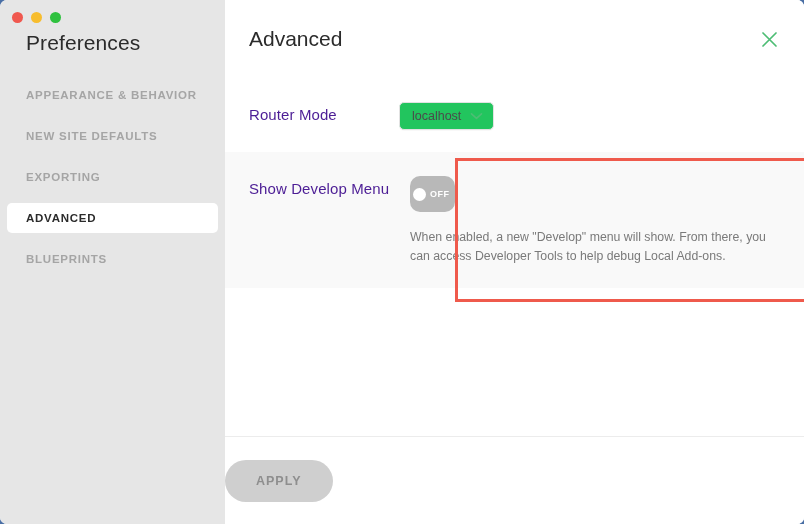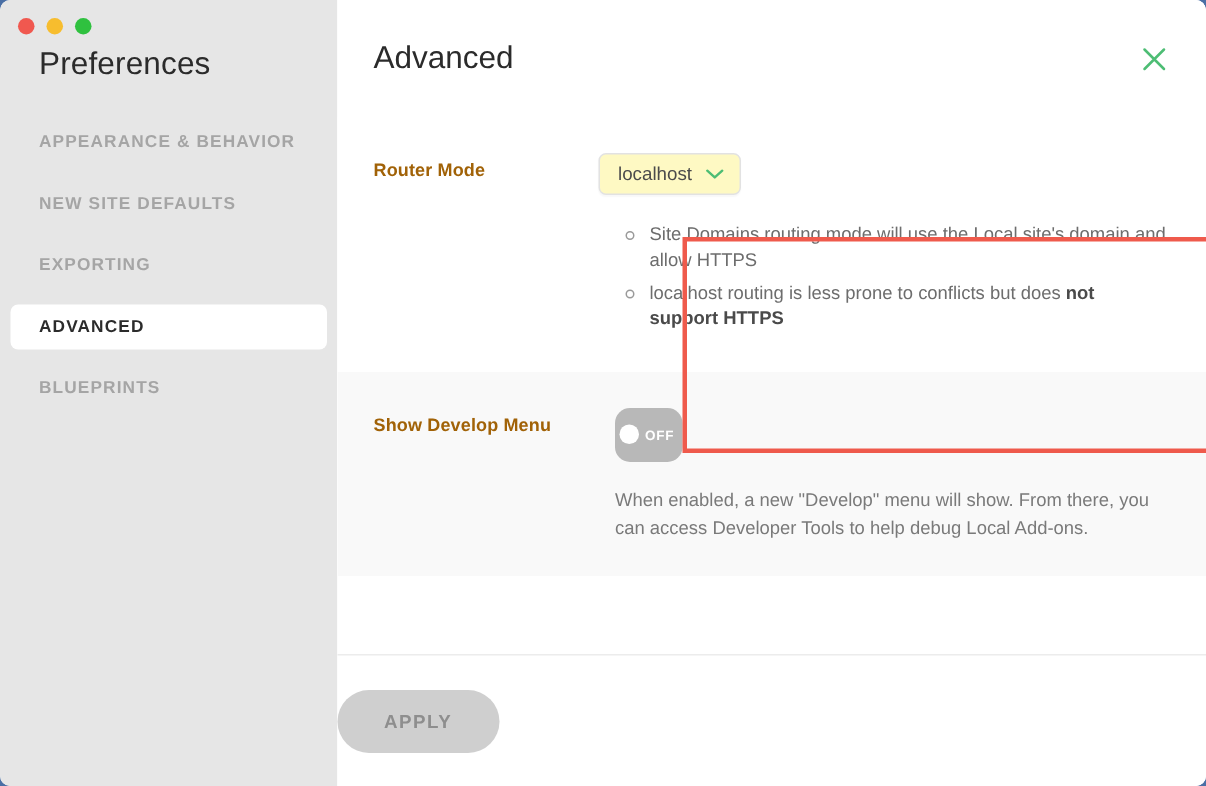--- a/index.html
+++ b/index.html
@@ -127,35 +127,35 @@
   
   .setting-row {
     display: flex;
     padding: 24px 26px 22px 24px;
   }
   .row-router   { background: #ffffff; }
   .row-develop  { background: #f9f9f9; gap: 11px; }
 
   .row-label {
     flex: 0 0 150px;
-    font-size: 12px;
-    font-weight: 700;
-    color: #a16207;
+    font-size: 15px;
+    font-weight: 400;
+    color: #4c1d95;
     padding-top: 4px;
     letter-spacing: 0.1px;
   }
   .row-control { flex: 1 1 auto; }
 
   
   .select-box {
     display: inline-flex;
     align-items: center;
     gap: 9px;
     border: 1px solid #e2e2e2;
-    background: #fef9c3;
+    background: #22c55e;
     border-radius: 5px;
     padding: 6px 10px 6px 12px;
     font-size: 12.5px;
     color: #4b4b4b;
     cursor: pointer;
     box-shadow: 0 1px 1px rgba(0,0,0,0.03);
     min-width: 84px;
     justify-content: space-between;
   }
 
@@ -303,28 +303,20 @@
         <div class="row-label">Router Mode</div>
         <div class="row-control">
 
           <div class="select-box">
             <span>localhost</span>
             <svg width="13" height="8" viewBox="0 0 13 8">
               <path d="M1.5 1.8 L6.5 6.3 L11.5 1.8" stroke="#4dbd74" stroke-width="1.6" fill="none" stroke-linecap="round" stroke-linejoin="round"></path>
             </svg>
           </div>
 
-          <ul class="hint-list">
-            <li>
-              <span>Site Domains routing mode will use the Local site's domain and allow HTTPS</span>
-            </li>
-            <li>
-              <span>localhost routing is less prone to conflicts but does </span><b>not support HTTPS</b>
-            </li>
-          </ul>
         </div>
       </div>
 
       <div class="setting-row row-develop">
         <div class="row-label">Show Develop Menu</div>
         <div class="row-control">
 
           <div class="toggle">
             <span class="knob"></span>
             <span class="tlabel">OFF</span>

